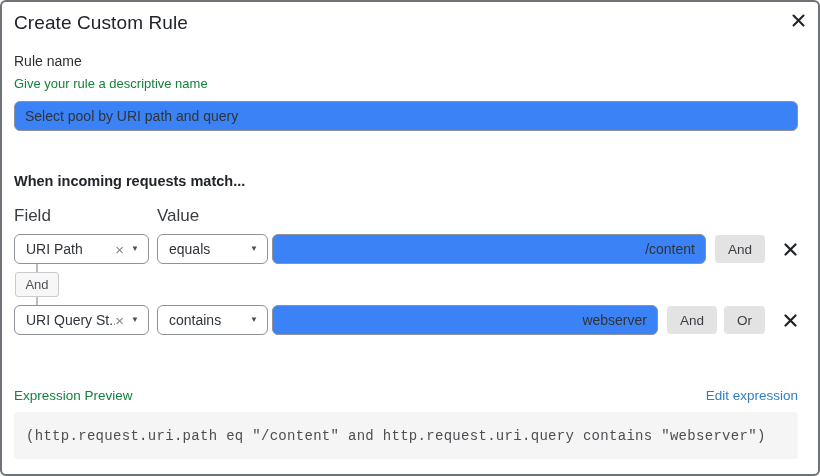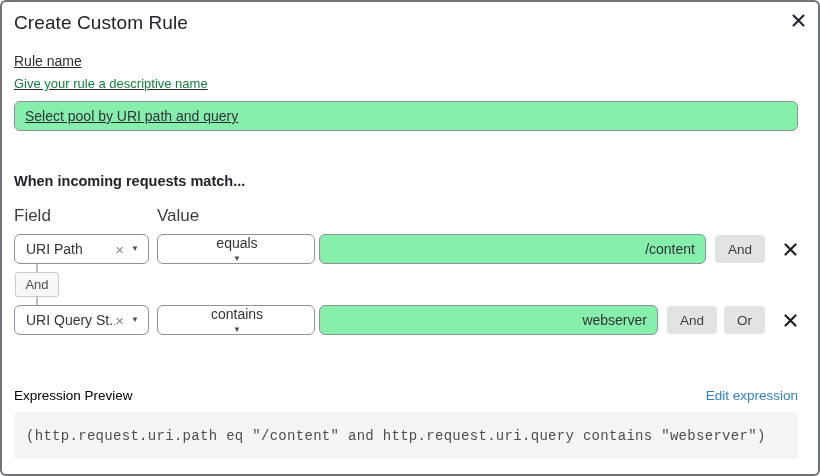--- a/index.html
+++ b/index.html
@@ -35,28 +35,28 @@
     width: 18px;
     height: 18px;
     display: flex;
     align-items: center;
     justify-content: center;
     cursor: pointer;
     background: none;
     border: none;
   }
   
-  .rule-section { margin-top: 19px; text-decoration: underline; }
+  .rule-section { margin-top: 19px; }
   .field-label { font-size: 14px; color: #2c2f33; }
   .helper-text { margin-top: 7px; font-size: 13px; color: #15803d; }
   .text-input {
     height: 30px;
     border: 1px solid #8f9297;
     border-radius: 6px;
-    background: #86efac;
+    background: #3b82f6;
     padding: 0 10px;
     font-size: 14px;
     color: #303438;
     font-family: "Liberation Sans", "DejaVu Sans", sans-serif;
     outline: none;
   }
   .rule-input { margin-top: 10px; width: 100%; display: block; }
   
   .match-section { margin-top: 42px; }
   .match-heading { font-size: 14.5px; font-weight: 700; color: #21242a; }
@@ -71,21 +71,21 @@
     border-radius: 6px;
     background: #fff;
     display: flex;
     align-items: center;
     padding: 0 9px 0 11px;
     font-size: 14px;
     color: #303438;
     cursor: pointer;
   }
   .select-field { width: 135px; justify-content: space-between; }
-  .select-operator { width: 158px; margin-left: 8px; flex-direction: column; }
+  .select-operator { width: 111px; margin-left: 8px; }
   .sel-text { flex: 1; overflow: hidden; white-space: nowrap; }
   .clear-x { font-size: 15px; color: #85878a; margin-right: 7px; line-height: 1; cursor: pointer; }
   .chevron { font-size: 8px; color: #4c4f52; line-height: 1; }
   .value-input { flex: 1; margin-left: 4px; text-align: right; }
   .chip-btn {
     margin-left: 9px;
     height: 28px;
     padding: 0 13px;
     background: #e3e3e4;
     border: none;
@@ -113,21 +113,21 @@
     border: 1px solid #cacbcc;
     background: #f7f7f8;
     border-radius: 3px;
     padding: 4px 9px;
     font-size: 13px;
     color: #4e5155;
   }
   
   .expr-section { margin-top: 53px; }
   .expr-header { display: flex; align-items: center; justify-content: space-between; }
-  .expr-label { font-size: 13.5px; color: #000000; }
+  .expr-label { font-size: 13.5px; color: #15803d; }
   .expr-edit-link { font-size: 13.5px; color: #2e7fc1; text-decoration: none; cursor: pointer; }
   .code-block {
     margin-top: 9px;
     background: #f5f5f6;
     border-radius: 4px;
     padding: 16px 12px 15px 12px;
     font-family: "Liberation Mono", "DejaVu Sans Mono", monospace;
     font-size: 14px;
     letter-spacing: 0.3px;
     color: #4c4f52;

